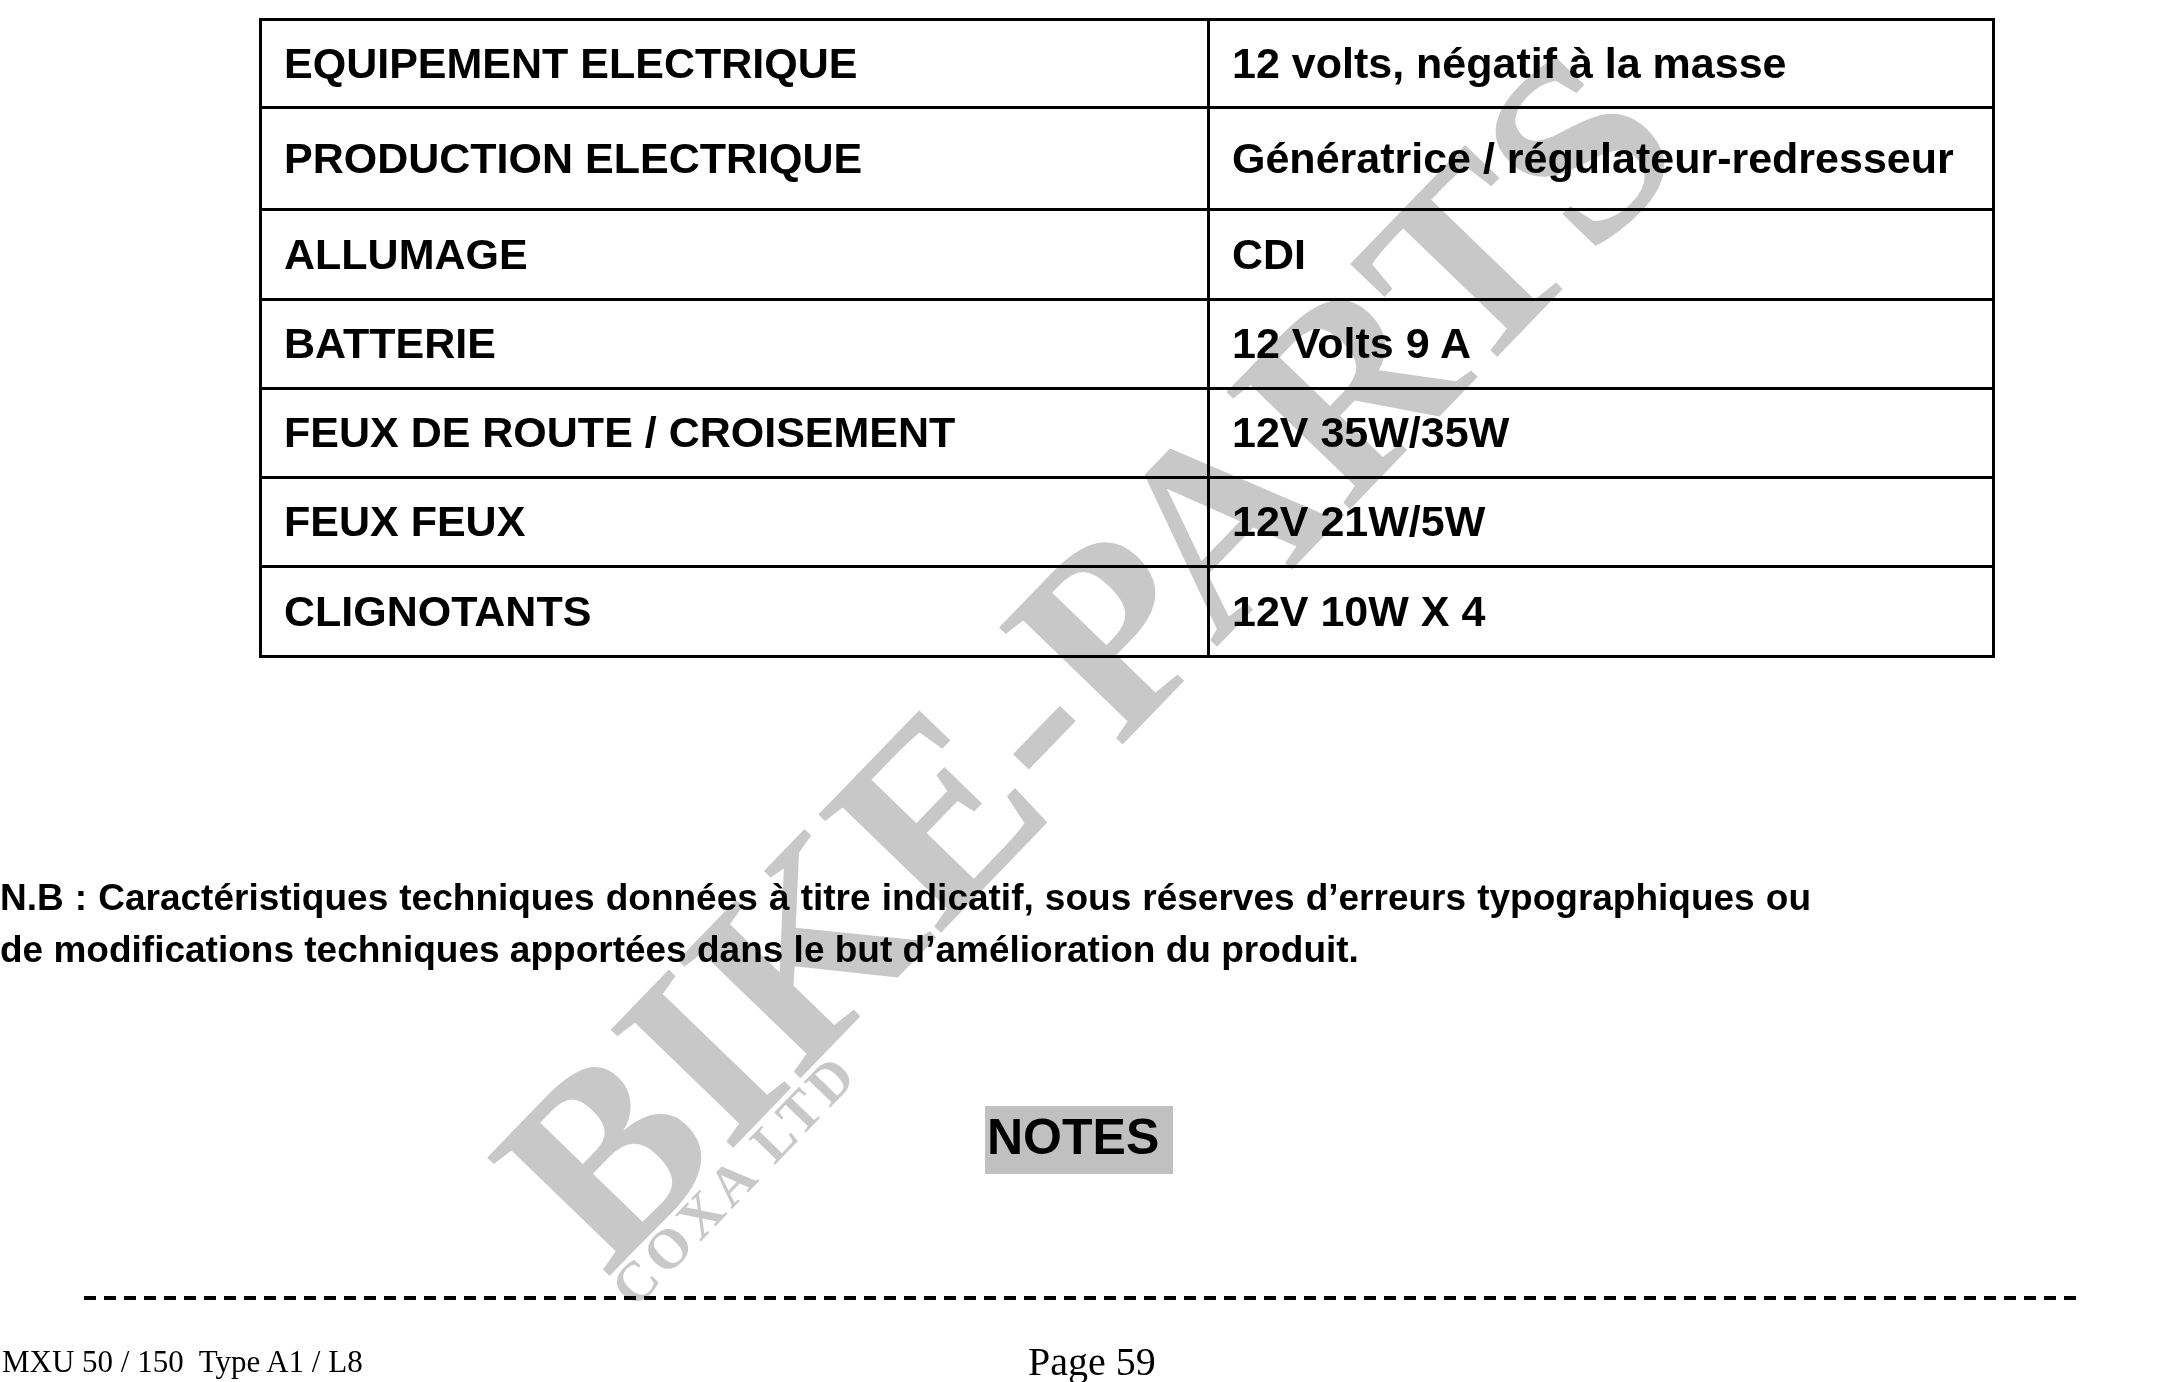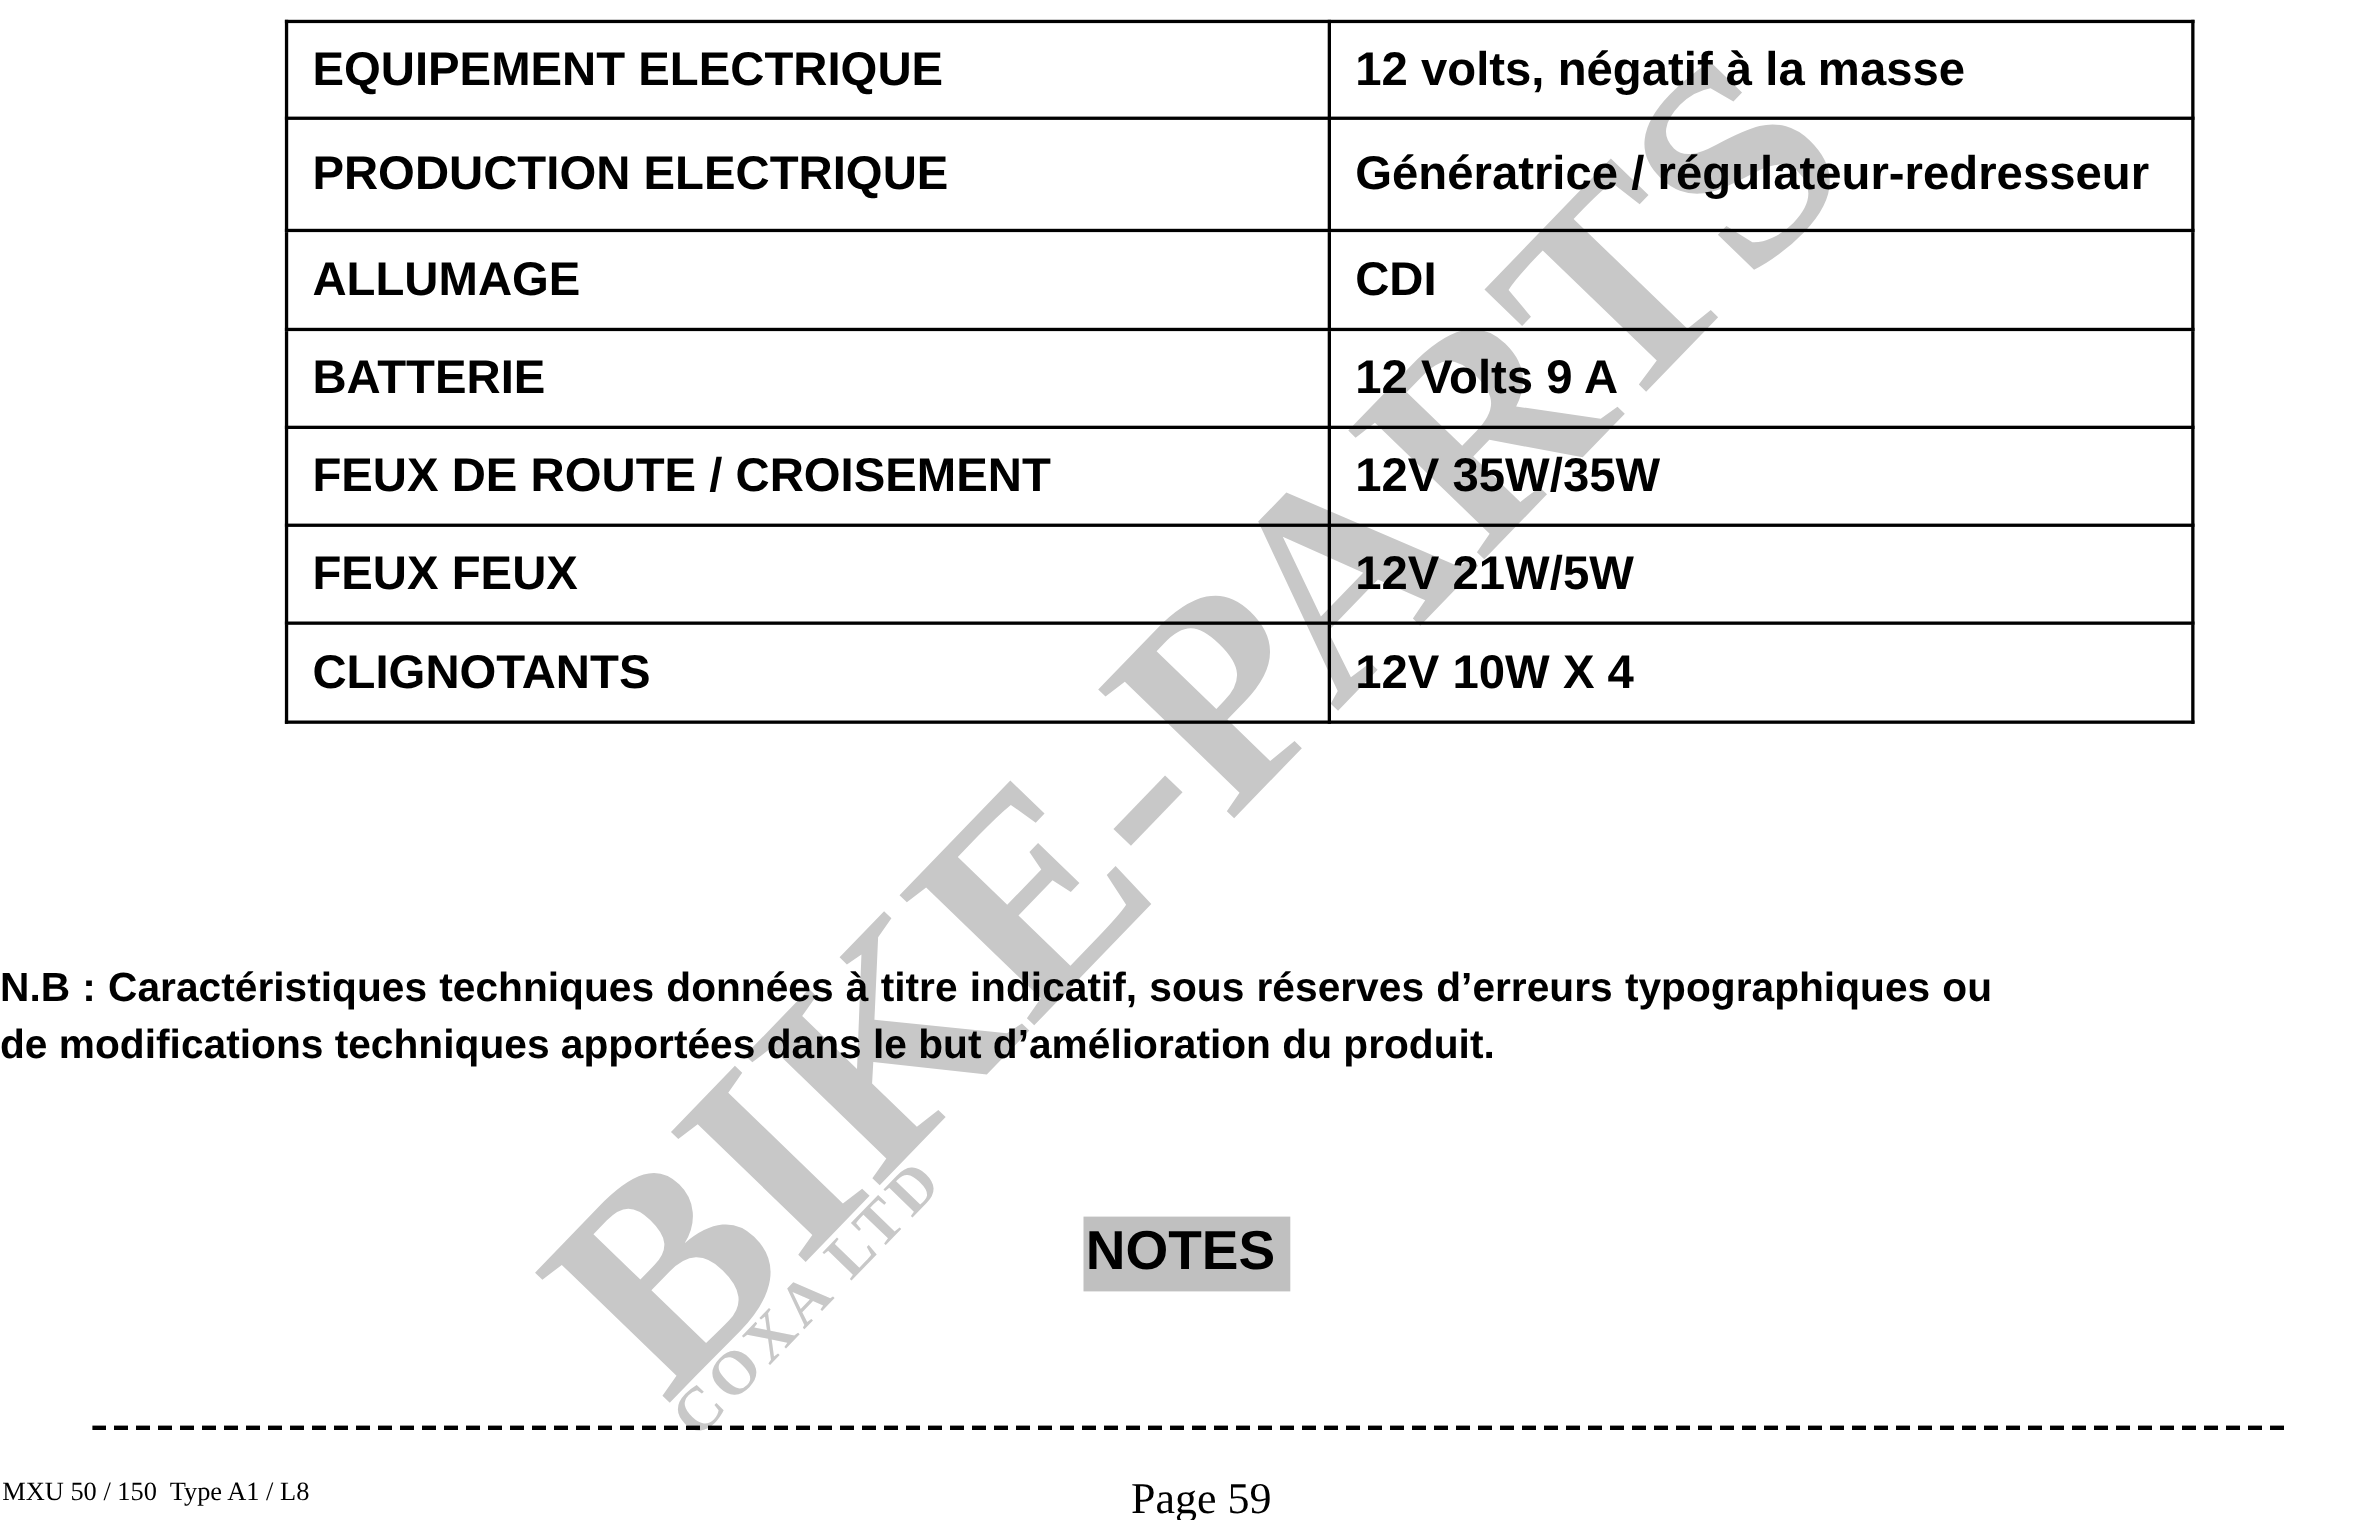--- a/index.html
+++ b/index.html
@@ -84,21 +84,21 @@
 
   
   .dash-line {
     position:absolute; left:84px; top:1296px; width:1996px; height:4px;
     background:repeating-linear-gradient(90deg,#000 0 12px,transparent 12px 20px);
     z-index:1;
   }
   .footer-model {
     position:absolute; left:2px; top:1344px;
     font-family:"Liberation Serif", serif;
-    font-size:24px; color:#000; white-space:pre;
+    font-size:31px; color:#000; white-space:pre;
     z-index:1;
   }
   .footer-page {
     position:absolute; left:942px; top:1338px; width:300px;
     text-align:center;
     font-family:"Liberation Serif", serif;
     font-size:40px; color:#000;
     z-index:1;
   }
 </style>

